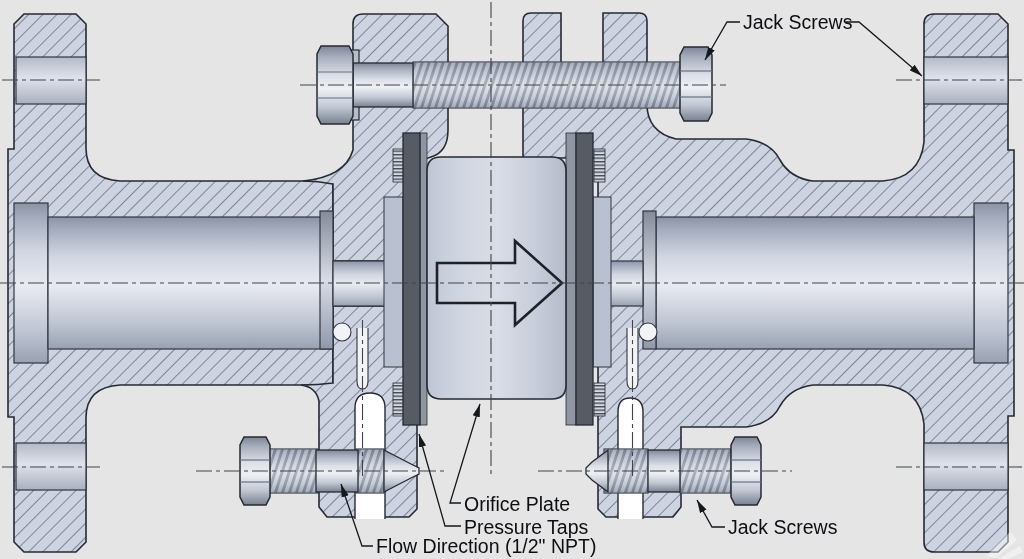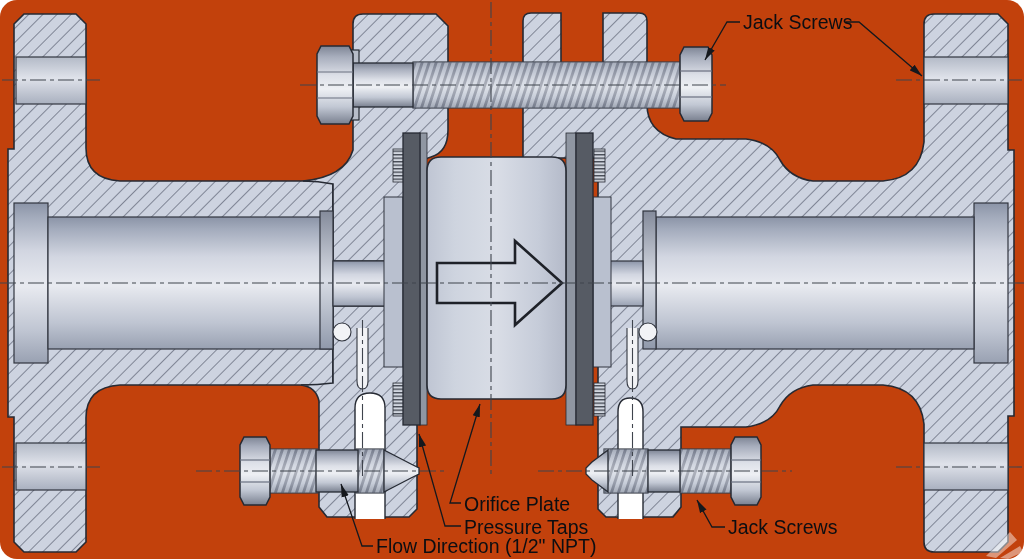--- a/index.html
+++ b/index.html
@@ -1,17 +1,17 @@
 <!DOCTYPE html>
 <html><head>
 <meta charset="utf-8">
 <style>
   html,body{margin:0;padding:0;background:#ffffff;}
-  .stage{position:relative;width:1024px;height:559px;background:#c2410c;overflow:hidden;
-         font-family:"Liberation Sans",sans-serif;border-radius:17px;}
+  .stage{position:relative;width:1024px;height:559px;background:#e5e5e5;overflow:hidden;
+         font-family:"Liberation Sans",sans-serif;}
   svg{position:absolute;left:0;top:0;}
   text.lbl{font-family:"Liberation Sans",sans-serif;font-size:19.5px;fill:#0c0e12;}
 </style>
 </head>
 <body>
 
 <div class="stage">
 <svg width="1024" height="559" viewBox="0 0 1024 559">
   <defs>
     <pattern id="hatch" width="10" height="10" patternUnits="userSpaceOnUse" patternTransform="rotate(45)">

